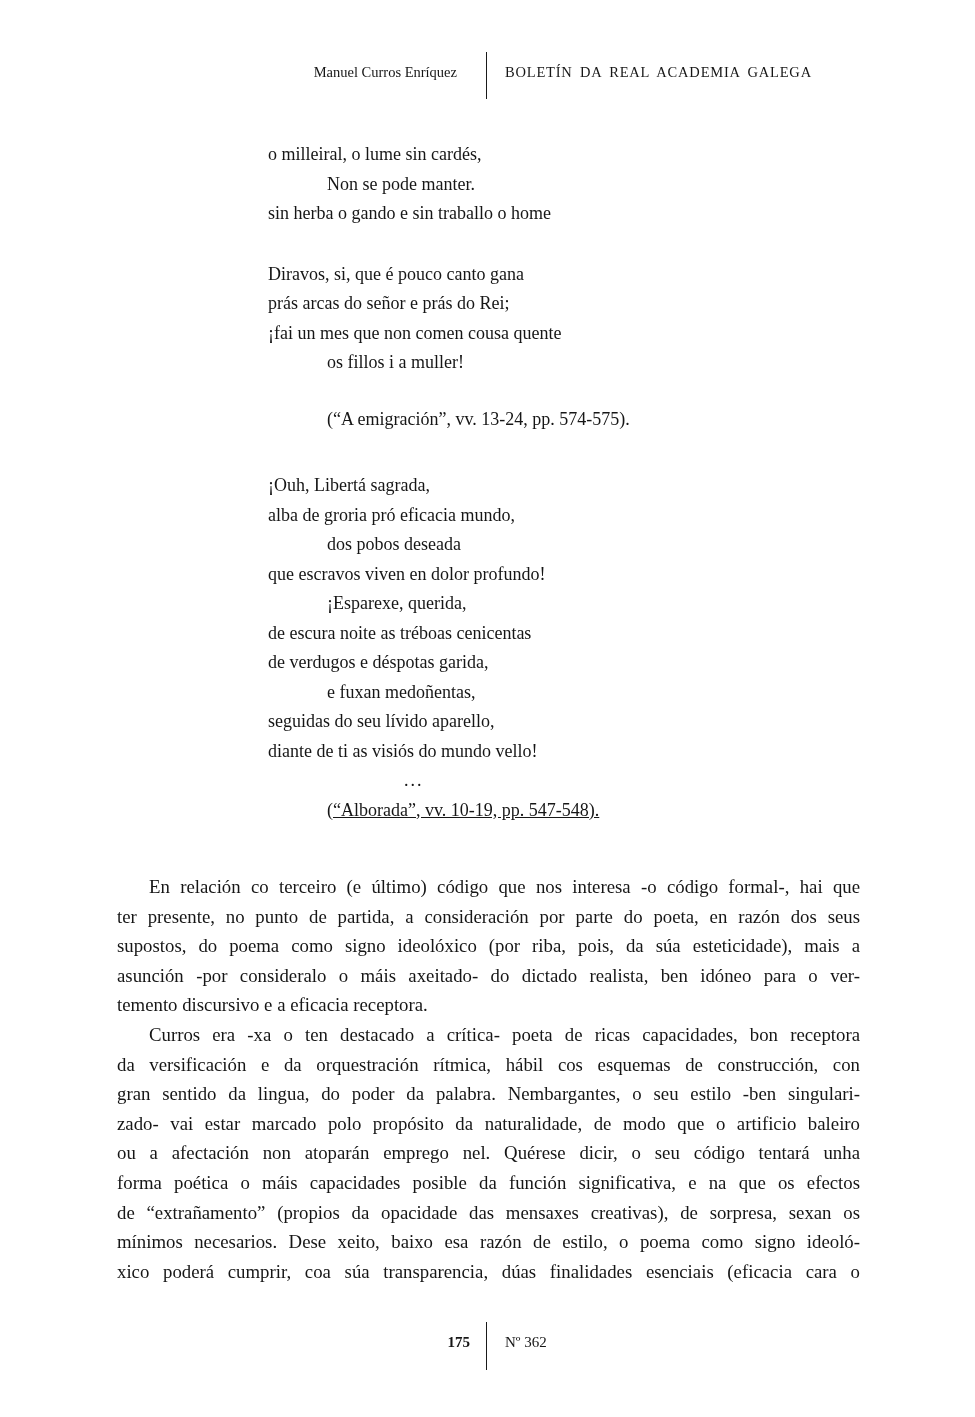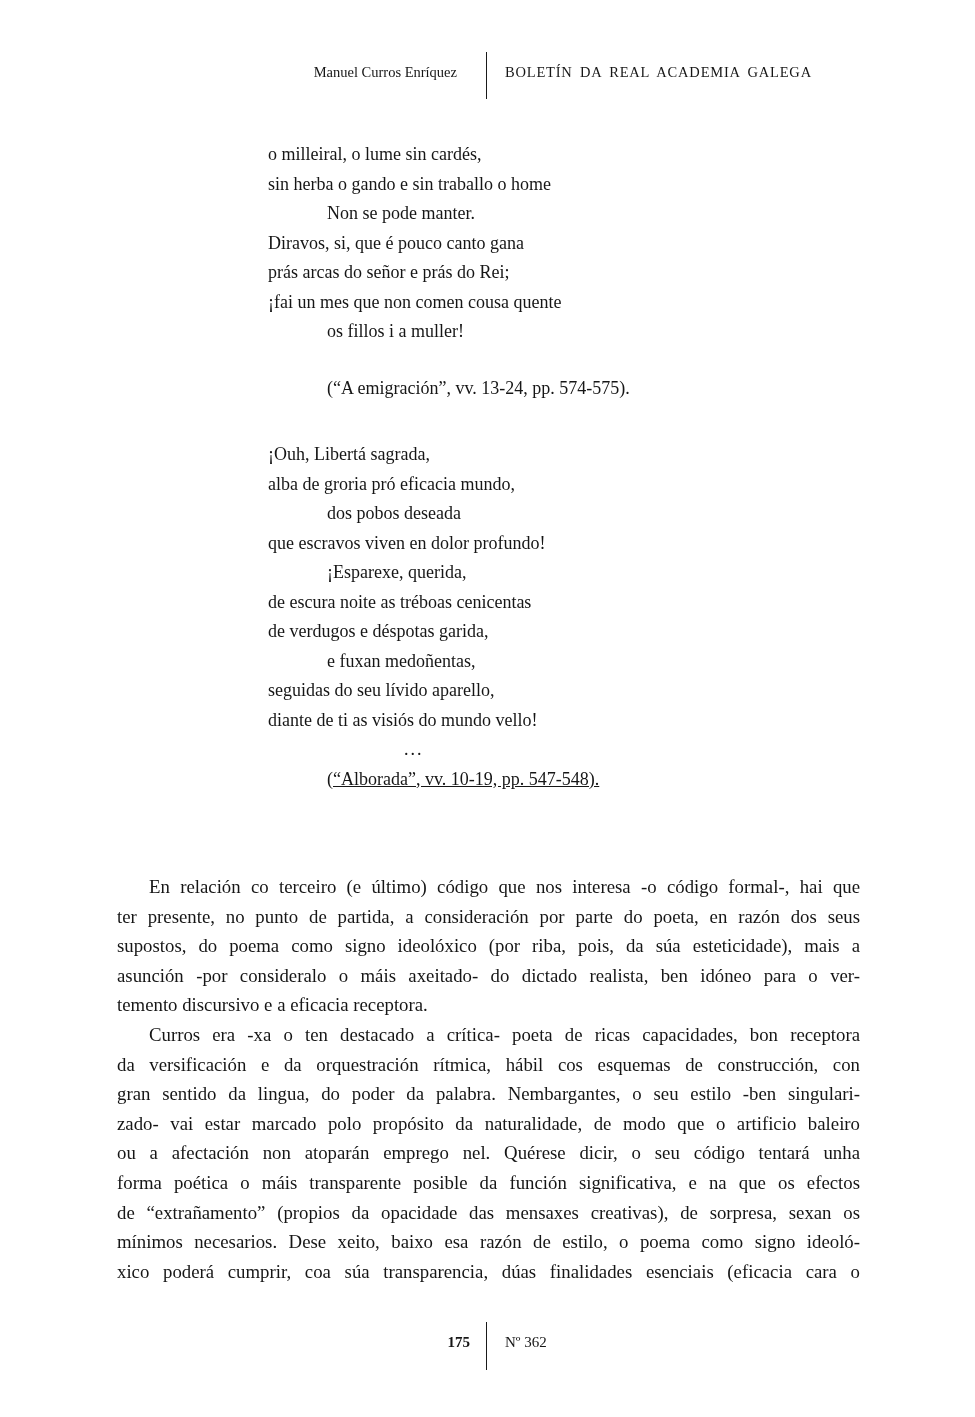--- a/index.html
+++ b/index.html
@@ -41,21 +41,21 @@
   }
 
   
   .poems {
     position: absolute;
     left: 268px;
     top: 140px;
     font-size: 18px;
   }
   .poem + .poem { margin-top: 37px; }
-  .stanza + .stanza { }
+  .stanza + .stanza { margin-top: 31px; }
   .poem-line { line-height: 29.5px; white-space: nowrap; }
   .poem-line.ind1 { padding-left: 59px; }
   .poem-line.ind2 { padding-left: 136px; letter-spacing: 2px; }
   .citation { line-height: 29.5px; padding-left: 59px; white-space: nowrap; }
   .poem:first-child .citation { margin-top: 27px; }
   .poem:last-child .citation { margin-top: 0; text-decoration: underline; }
 
   
   .bodytext {
     position: absolute;
@@ -105,22 +105,22 @@
 <div class="page">
 
   <span class="hdr-author">Manuel Curros Enríquez</span>
   <span class="hdr-divider"></span>
   <span class="hdr-journal">BOLETÍN DA REAL ACADEMIA GALEGA</span>
 
   <section class="poems" id="poems">
       <div class="poem">
         <div class="stanza">
           <div class="poem-line ind0">o milleiral, o lume sin cardés,</div>
+          <div class="poem-line ind1">Non se pode manter.</div>
           <div class="poem-line ind0">sin herba o gando e sin traballo o home</div>
-          <div class="poem-line ind1">Non se pode manter.</div>
         </div>
         <div class="stanza">
           <div class="poem-line ind0">Diravos, si, que é pouco canto gana</div>
           <div class="poem-line ind0">prás arcas do señor e prás do Rei;</div>
           <div class="poem-line ind0">¡fai un mes que non comen cousa quente</div>
           <div class="poem-line ind1">os fillos i a muller!</div>
         </div>
         <div class="citation">(“A emigración”, vv. 13-24, pp. 574-575).</div>
       </div>
       <div class="poem">
@@ -148,21 +148,21 @@
         <div class="body-line"><span>supostos, do poema como signo ideolóxico (por riba, pois, da súa esteticidade), mais a</span></div>
         <div class="body-line"><span>asunción -por consideralo o máis axeitado- do dictado realista, ben idóneo para o ver-</span></div>
         <div class="body-line last"><span>temento discursivo e a eficacia receptora.</span></div>
       </div>
       <div class="paragraph">
         <div class="body-line first"><span>Curros era -xa o ten destacado a crítica- poeta de ricas capacidades, bon receptora</span></div>
         <div class="body-line"><span>da versificación e da orquestración rítmica, hábil cos esquemas de construcción, con</span></div>
         <div class="body-line"><span>gran sentido da lingua, do poder da palabra. Nembargantes, o seu estilo -ben singulari-</span></div>
         <div class="body-line"><span>zado- vai estar marcado polo propósito da naturalidade, de modo que o artificio baleiro</span></div>
         <div class="body-line"><span>ou a afectación non atoparán emprego nel. Quérese dicir, o seu código tentará unha</span></div>
-        <div class="body-line"><span>forma poética o máis transparente posible da función significativa, e na que os efectos</span></div>
+        <div class="body-line"><span>forma poética o máis capacidades posible da función significativa, e na que os efectos</span></div>
         <div class="body-line"><span>de “extrañamento” (propios da opacidade das mensaxes creativas), de sorpresa, sexan os</span></div>
         <div class="body-line"><span>mínimos necesarios. Dese xeito, baixo esa razón de estilo, o poema como signo ideoló-</span></div>
         <div class="body-line"><span>xico poderá cumprir, coa súa transparencia, dúas finalidades esenciais (eficacia cara o</span></div>
       </div>
     </section>
 
   <span class="ftr-pagenum">175</span>
   <span class="ftr-divider"></span>
   <span class="ftr-issue">Nº 362</span>
 

